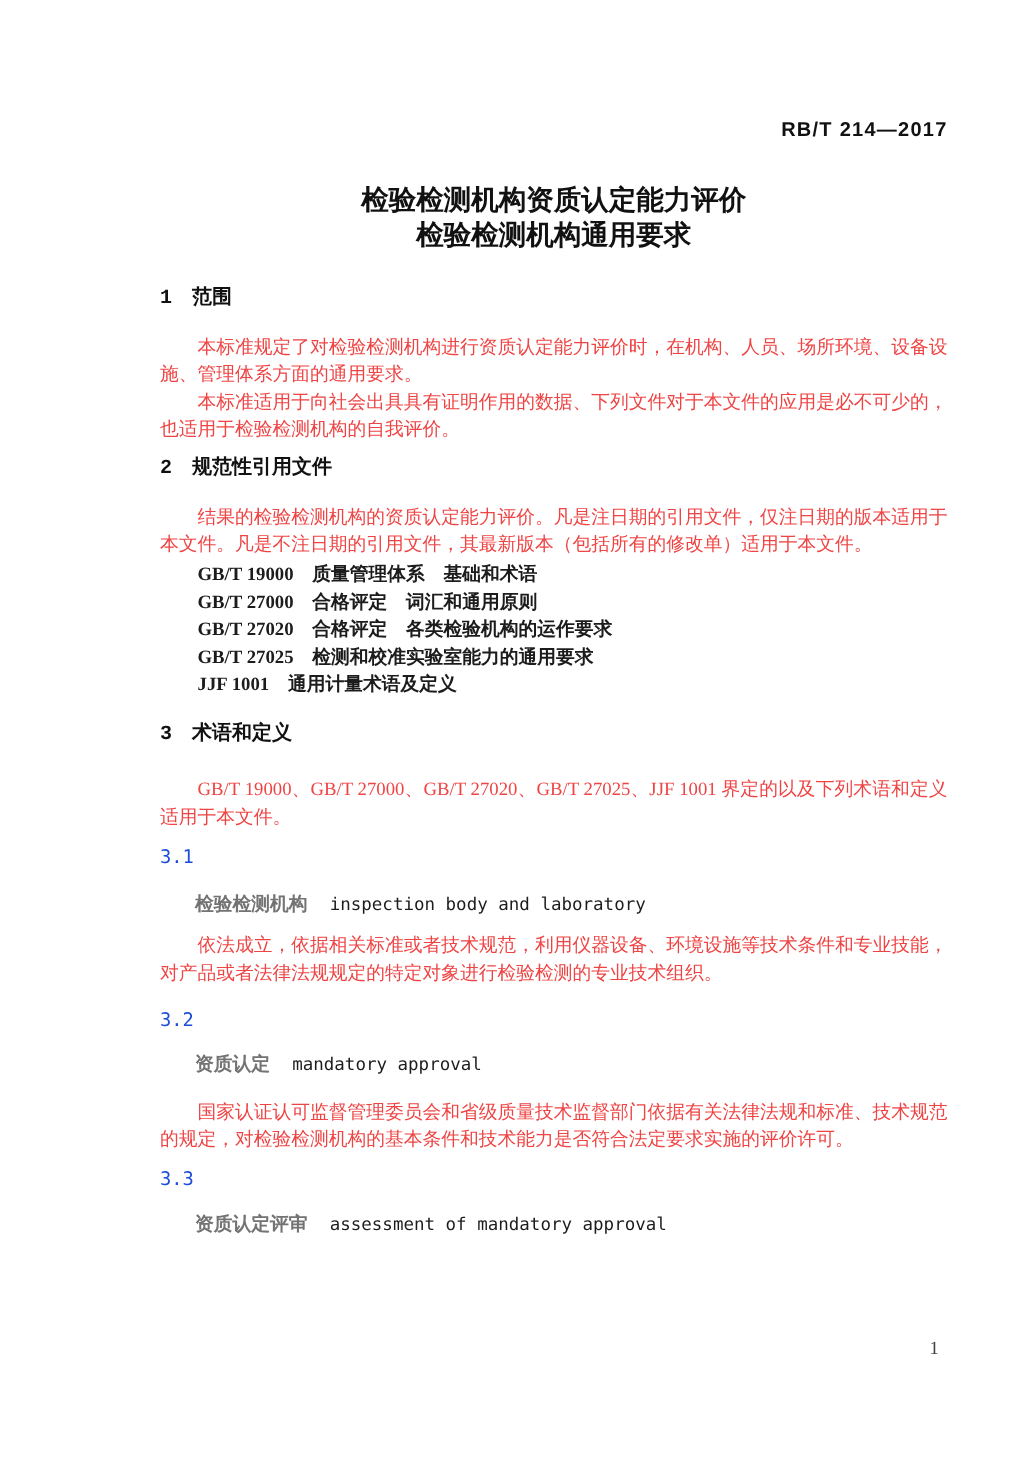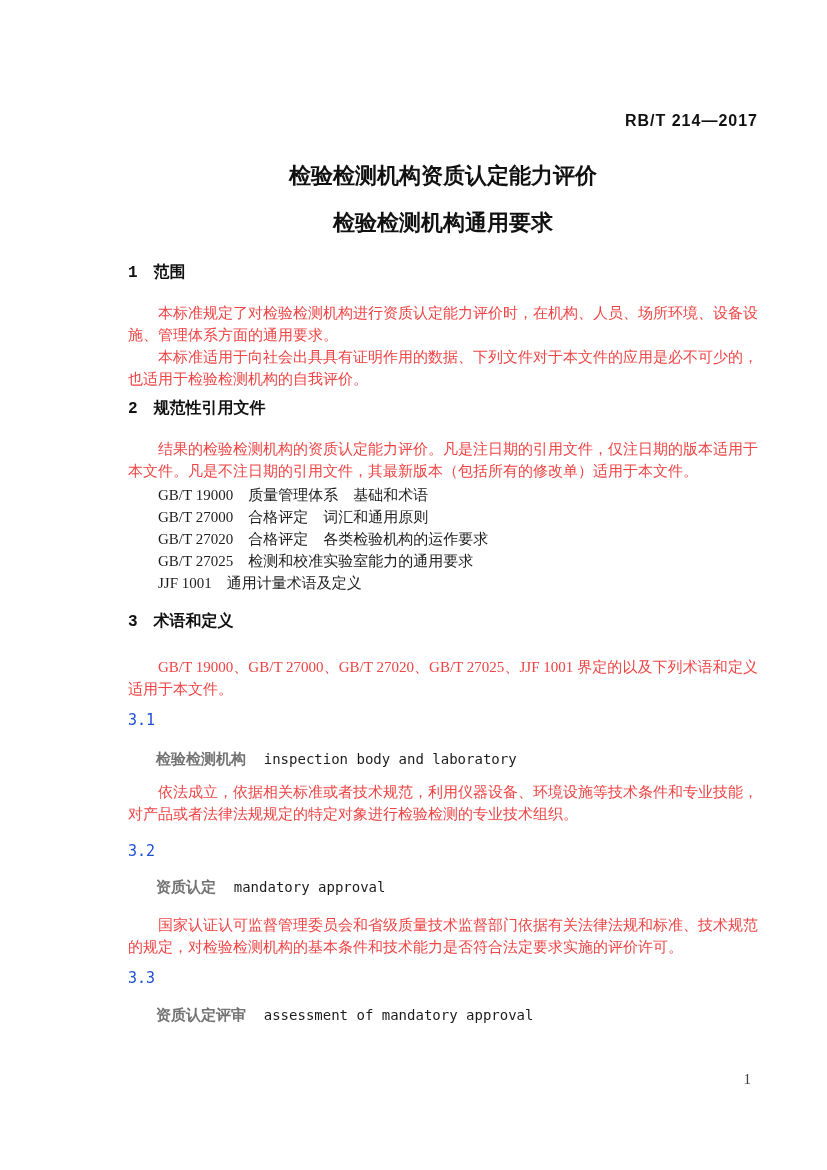--- a/index.html
+++ b/index.html
@@ -12,21 +12,21 @@
     width: 827px;
     height: 1170px;
     background: #ffffff;
     overflow: hidden;
     font-family: "Liberation Serif", "DejaVu Serif", serif;
     color: #1c1c1c;
   }
   .content {
     position: absolute;
     left: 128px;
-    top: 16px;
+    top: 0;
     width: 630px;
   }
   .doc-code {
     padding-top: 96px;
     text-align: right;
     font-family: "Liberation Sans", "DejaVu Sans", sans-serif;
     font-weight: 600;
     font-size: 16px;
     line-height: 18px;
     letter-spacing: 1px;
@@ -35,21 +35,21 @@
   .doc-title {
     margin: 0;
     text-align: center;
     font-family: "Liberation Sans", "DejaVu Sans", sans-serif;
     font-weight: bold;
     font-size: 22px;
     line-height: 28px;
     color: #111111;
   }
   .doc-title.line1 { margin-top: 32px; }
-  .doc-title.line2 { margin-top: 19px; }
+  .doc-title.line2 { }
   .sec-heading {
     margin: 0;
     font-family: Liberation Mono, monospace;
     font-weight: bold;
     font-size: 16px;
     line-height: 21px;
     color: #111111;
   }
   .sec-heading.h-scope { margin-top: 26px; }
   .sec-heading.h-refs  { margin-top: 9px; }
@@ -64,21 +64,21 @@
   }
   .body-para.first-after-heading { margin-top: 18px; }
   .body-para.terms-intro { margin-top: 23px; }
   .ref-list {
     margin: 2px 0 0 0;
     padding: 0 0 0 30px;
     list-style: none;
     font-size: 15px;
     line-height: 22px;
   }
-  .ref-list li { margin: 0; }
+  .ref-list li { margin: 0; font-weight: bold; }
   .term-number {
     margin: 0;
     font-size: 15px;
     line-height: 20px;
     font-family: "DejaVu Sans Mono", "Liberation Mono", monospace;
     color: #1d4ed8;
   }
   .term-number.n31 { margin-top: 10px; }
   .term-number.n32 { margin-top: 16px; }
   .term-number.n33 { margin-top: 10px; }

